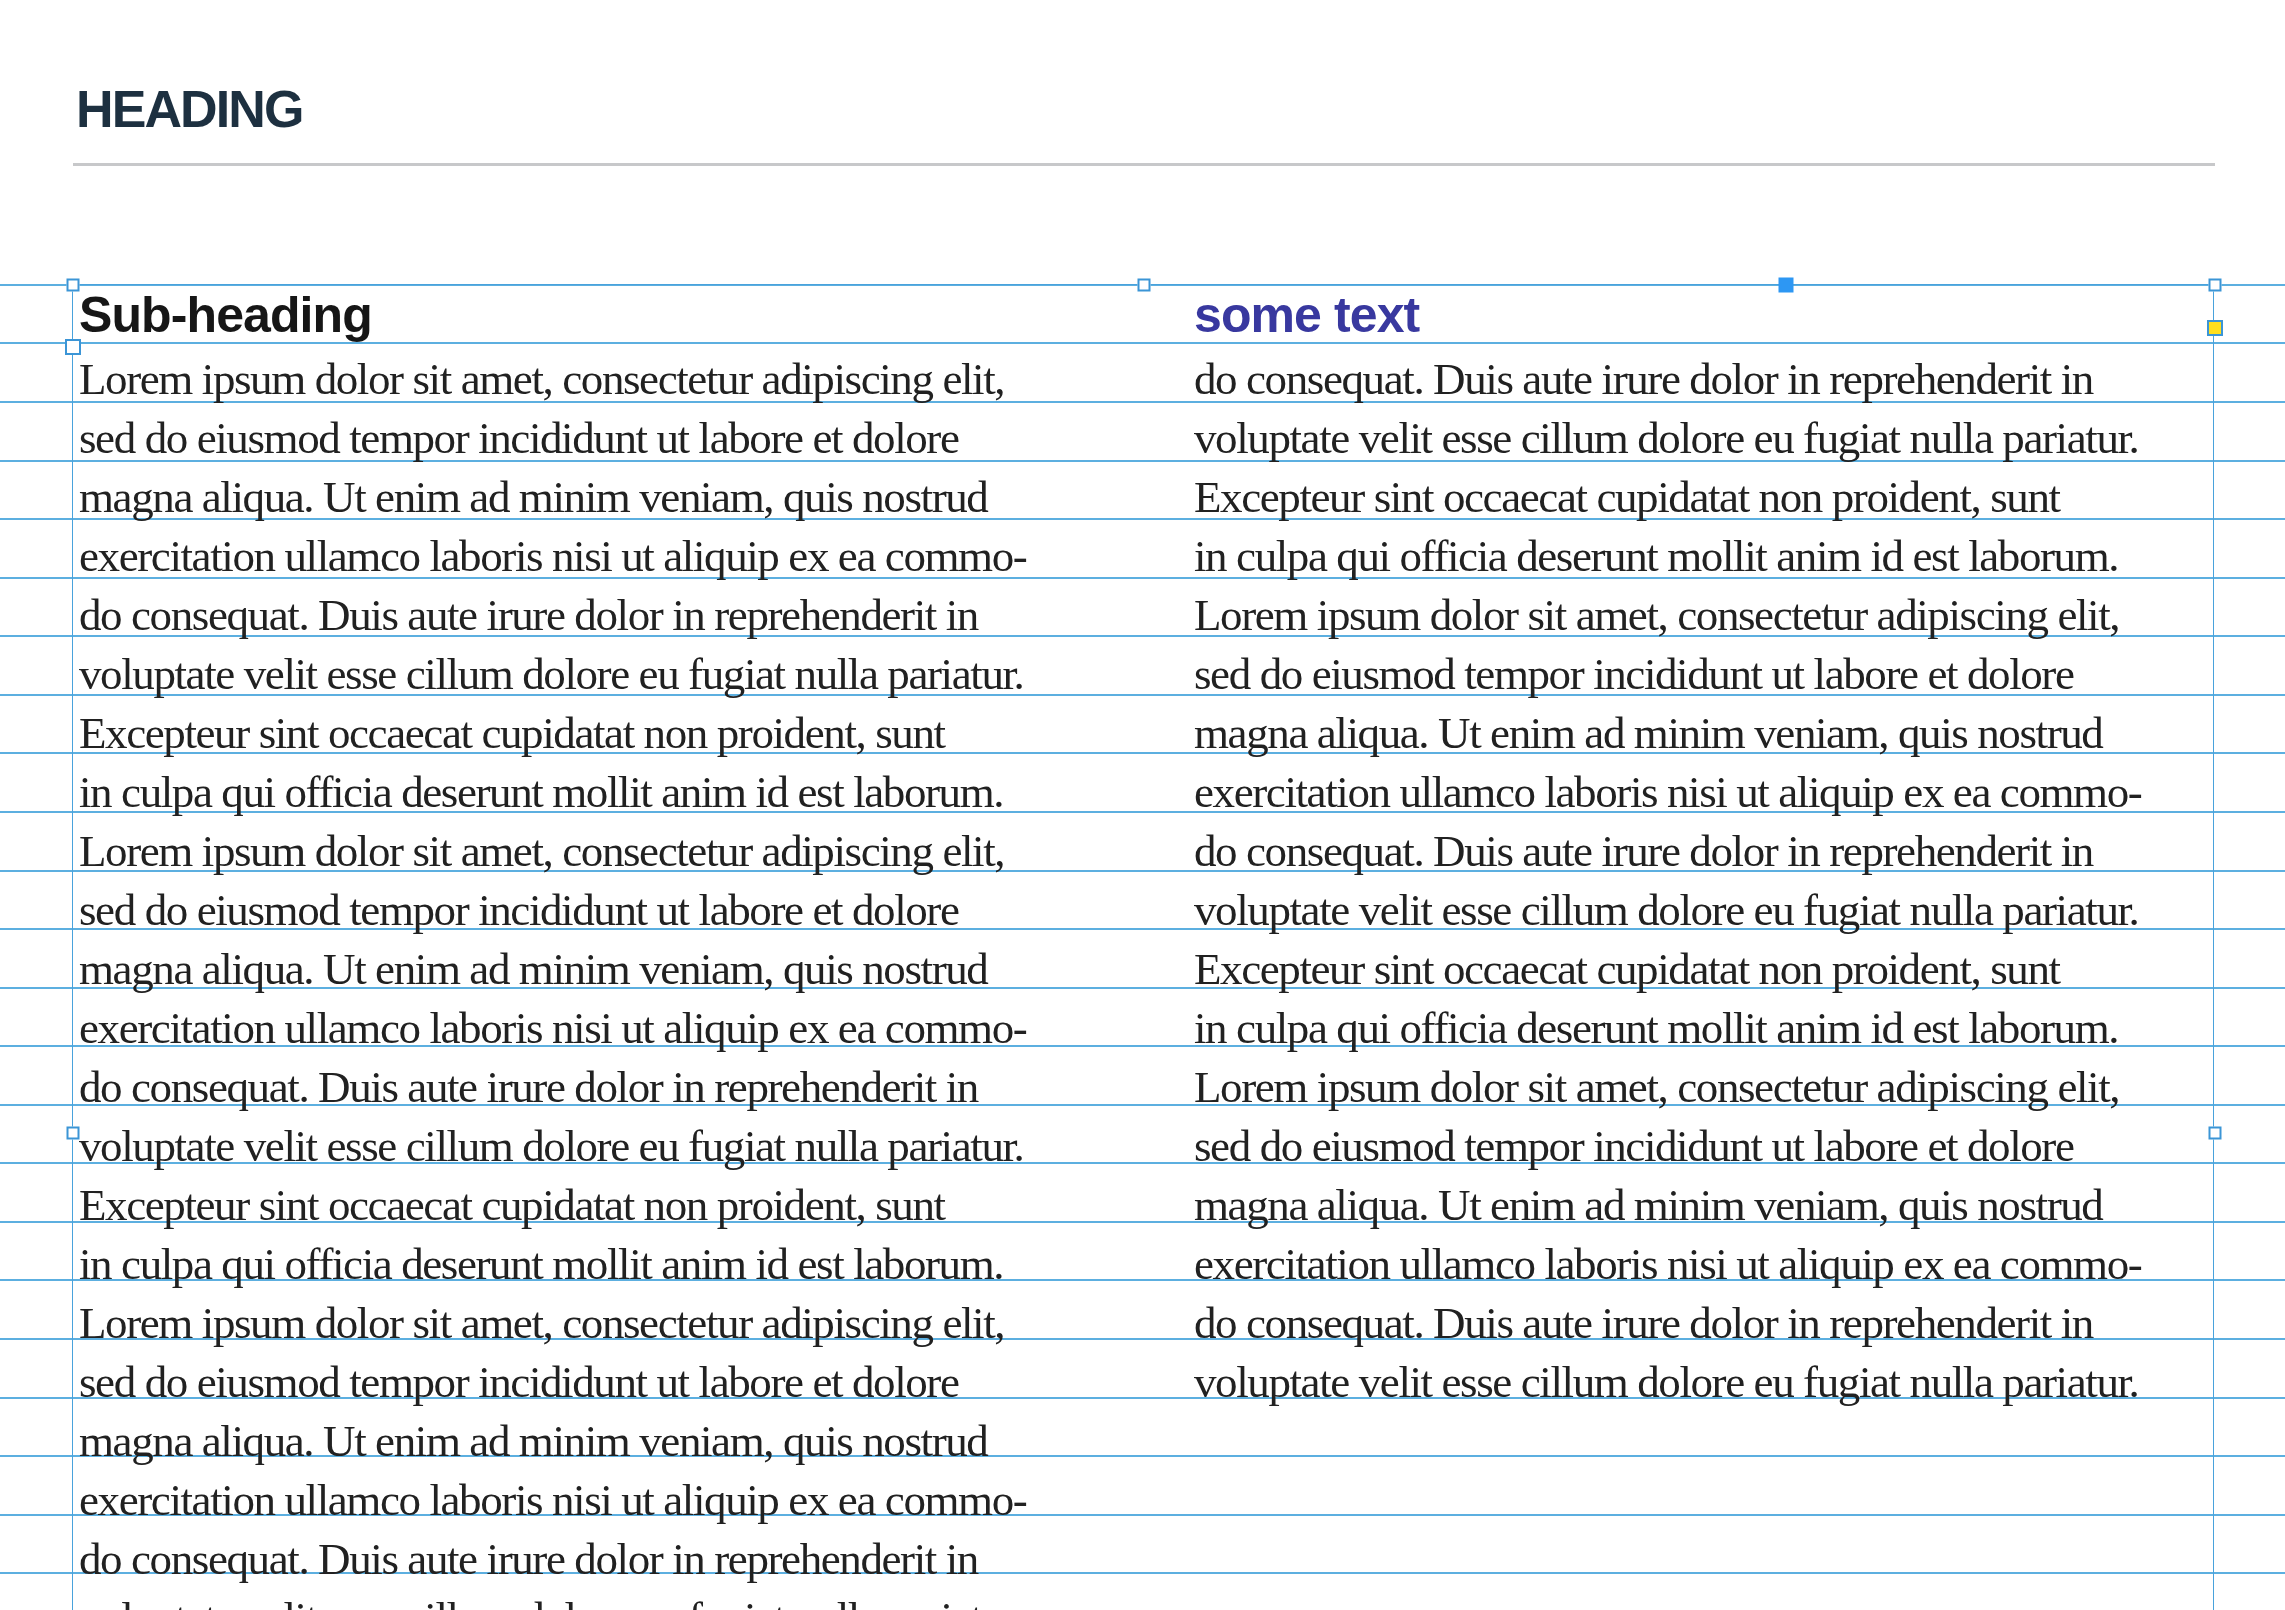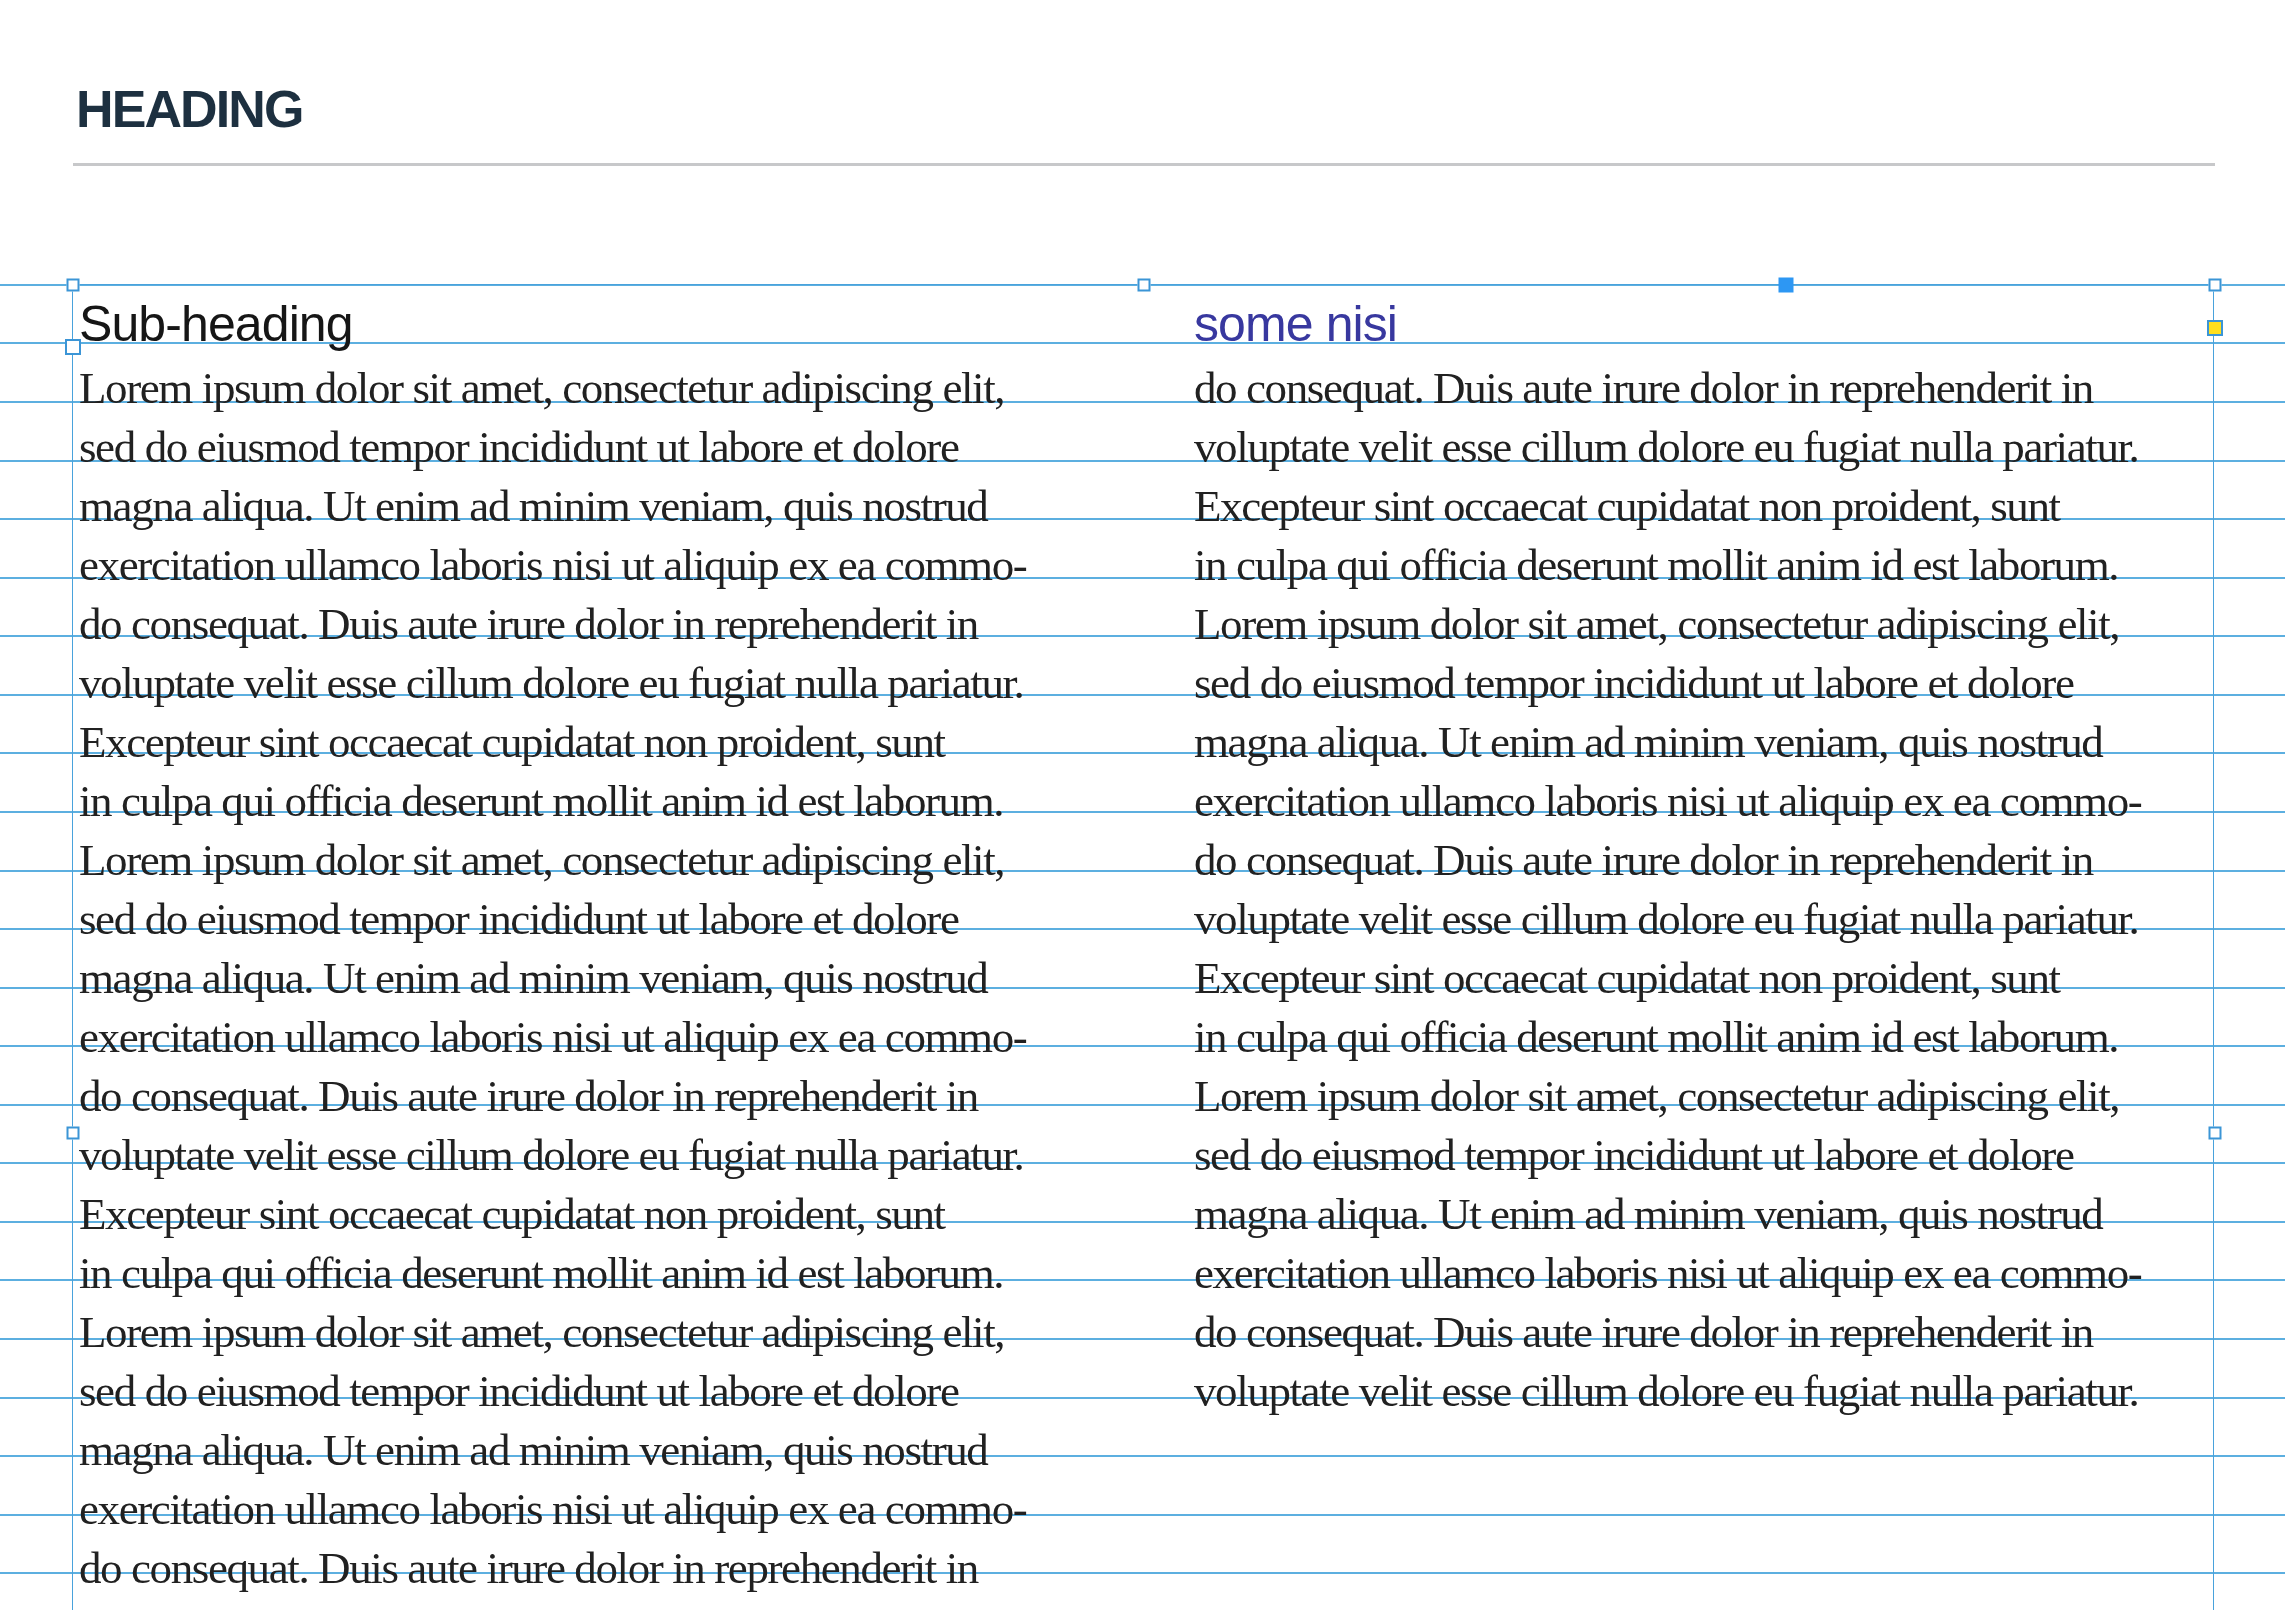--- a/index.html
+++ b/index.html
@@ -49,23 +49,23 @@
   }
 
   
   .col { position: absolute; top: 285px; }
   .col-left  { left: 79px;   width: 1025px; }
   .col-right { left: 1194px; width: 1021px; }
 
   .col-title {
     height: 59px;
     line-height: 59px;
-    padding-top: 10px;
+    padding-top: 1px;
     font-size: 50px;
-    font-weight: normal;
+    font-weight: bold;
     letter-spacing: -0.9px;
     white-space: nowrap;
   }
   .col-title--left  { color: var(--subheading-text); }
   .col-title--right { color: var(--accent-text); }
 
   .col-lines { margin-top: 4.6px; }
   .line {
     height: 59px;
     line-height: 59px;
@@ -162,21 +162,21 @@
         <div class="line">Lorem ipsum dolor sit amet, consectetur adipiscing elit,</div>
         <div class="line">sed do eiusmod tempor incididunt ut labore et dolore</div>
         <div class="line">magna aliqua. Ut enim ad minim veniam, quis nostrud</div>
         <div class="line">exercitation ullamco laboris nisi ut aliquip ex ea commo-</div>
         <div class="line">do consequat. Duis aute irure dolor in reprehenderit in</div>
         <div class="line">voluptate velit esse cillum dolore eu fugiat nulla pariatur.</div>
       </div>
   </div>
 
   <div class="col col-right">
-    <div class="col-title col-title--right">some nisi</div>
+    <div class="col-title col-title--right">some text</div>
     <div class="col-lines">
         <div class="line">do consequat. Duis aute irure dolor in reprehenderit in</div>
         <div class="line">voluptate velit esse cillum dolore eu fugiat nulla pariatur.</div>
         <div class="line">Excepteur sint occaecat cupidatat non proident, sunt</div>
         <div class="line">in culpa qui officia deserunt mollit anim id est laborum.</div>
         <div class="line">Lorem ipsum dolor sit amet, consectetur adipiscing elit,</div>
         <div class="line">sed do eiusmod tempor incididunt ut labore et dolore</div>
         <div class="line">magna aliqua. Ut enim ad minim veniam, quis nostrud</div>
         <div class="line">exercitation ullamco laboris nisi ut aliquip ex ea commo-</div>
         <div class="line">do consequat. Duis aute irure dolor in reprehenderit in</div>

